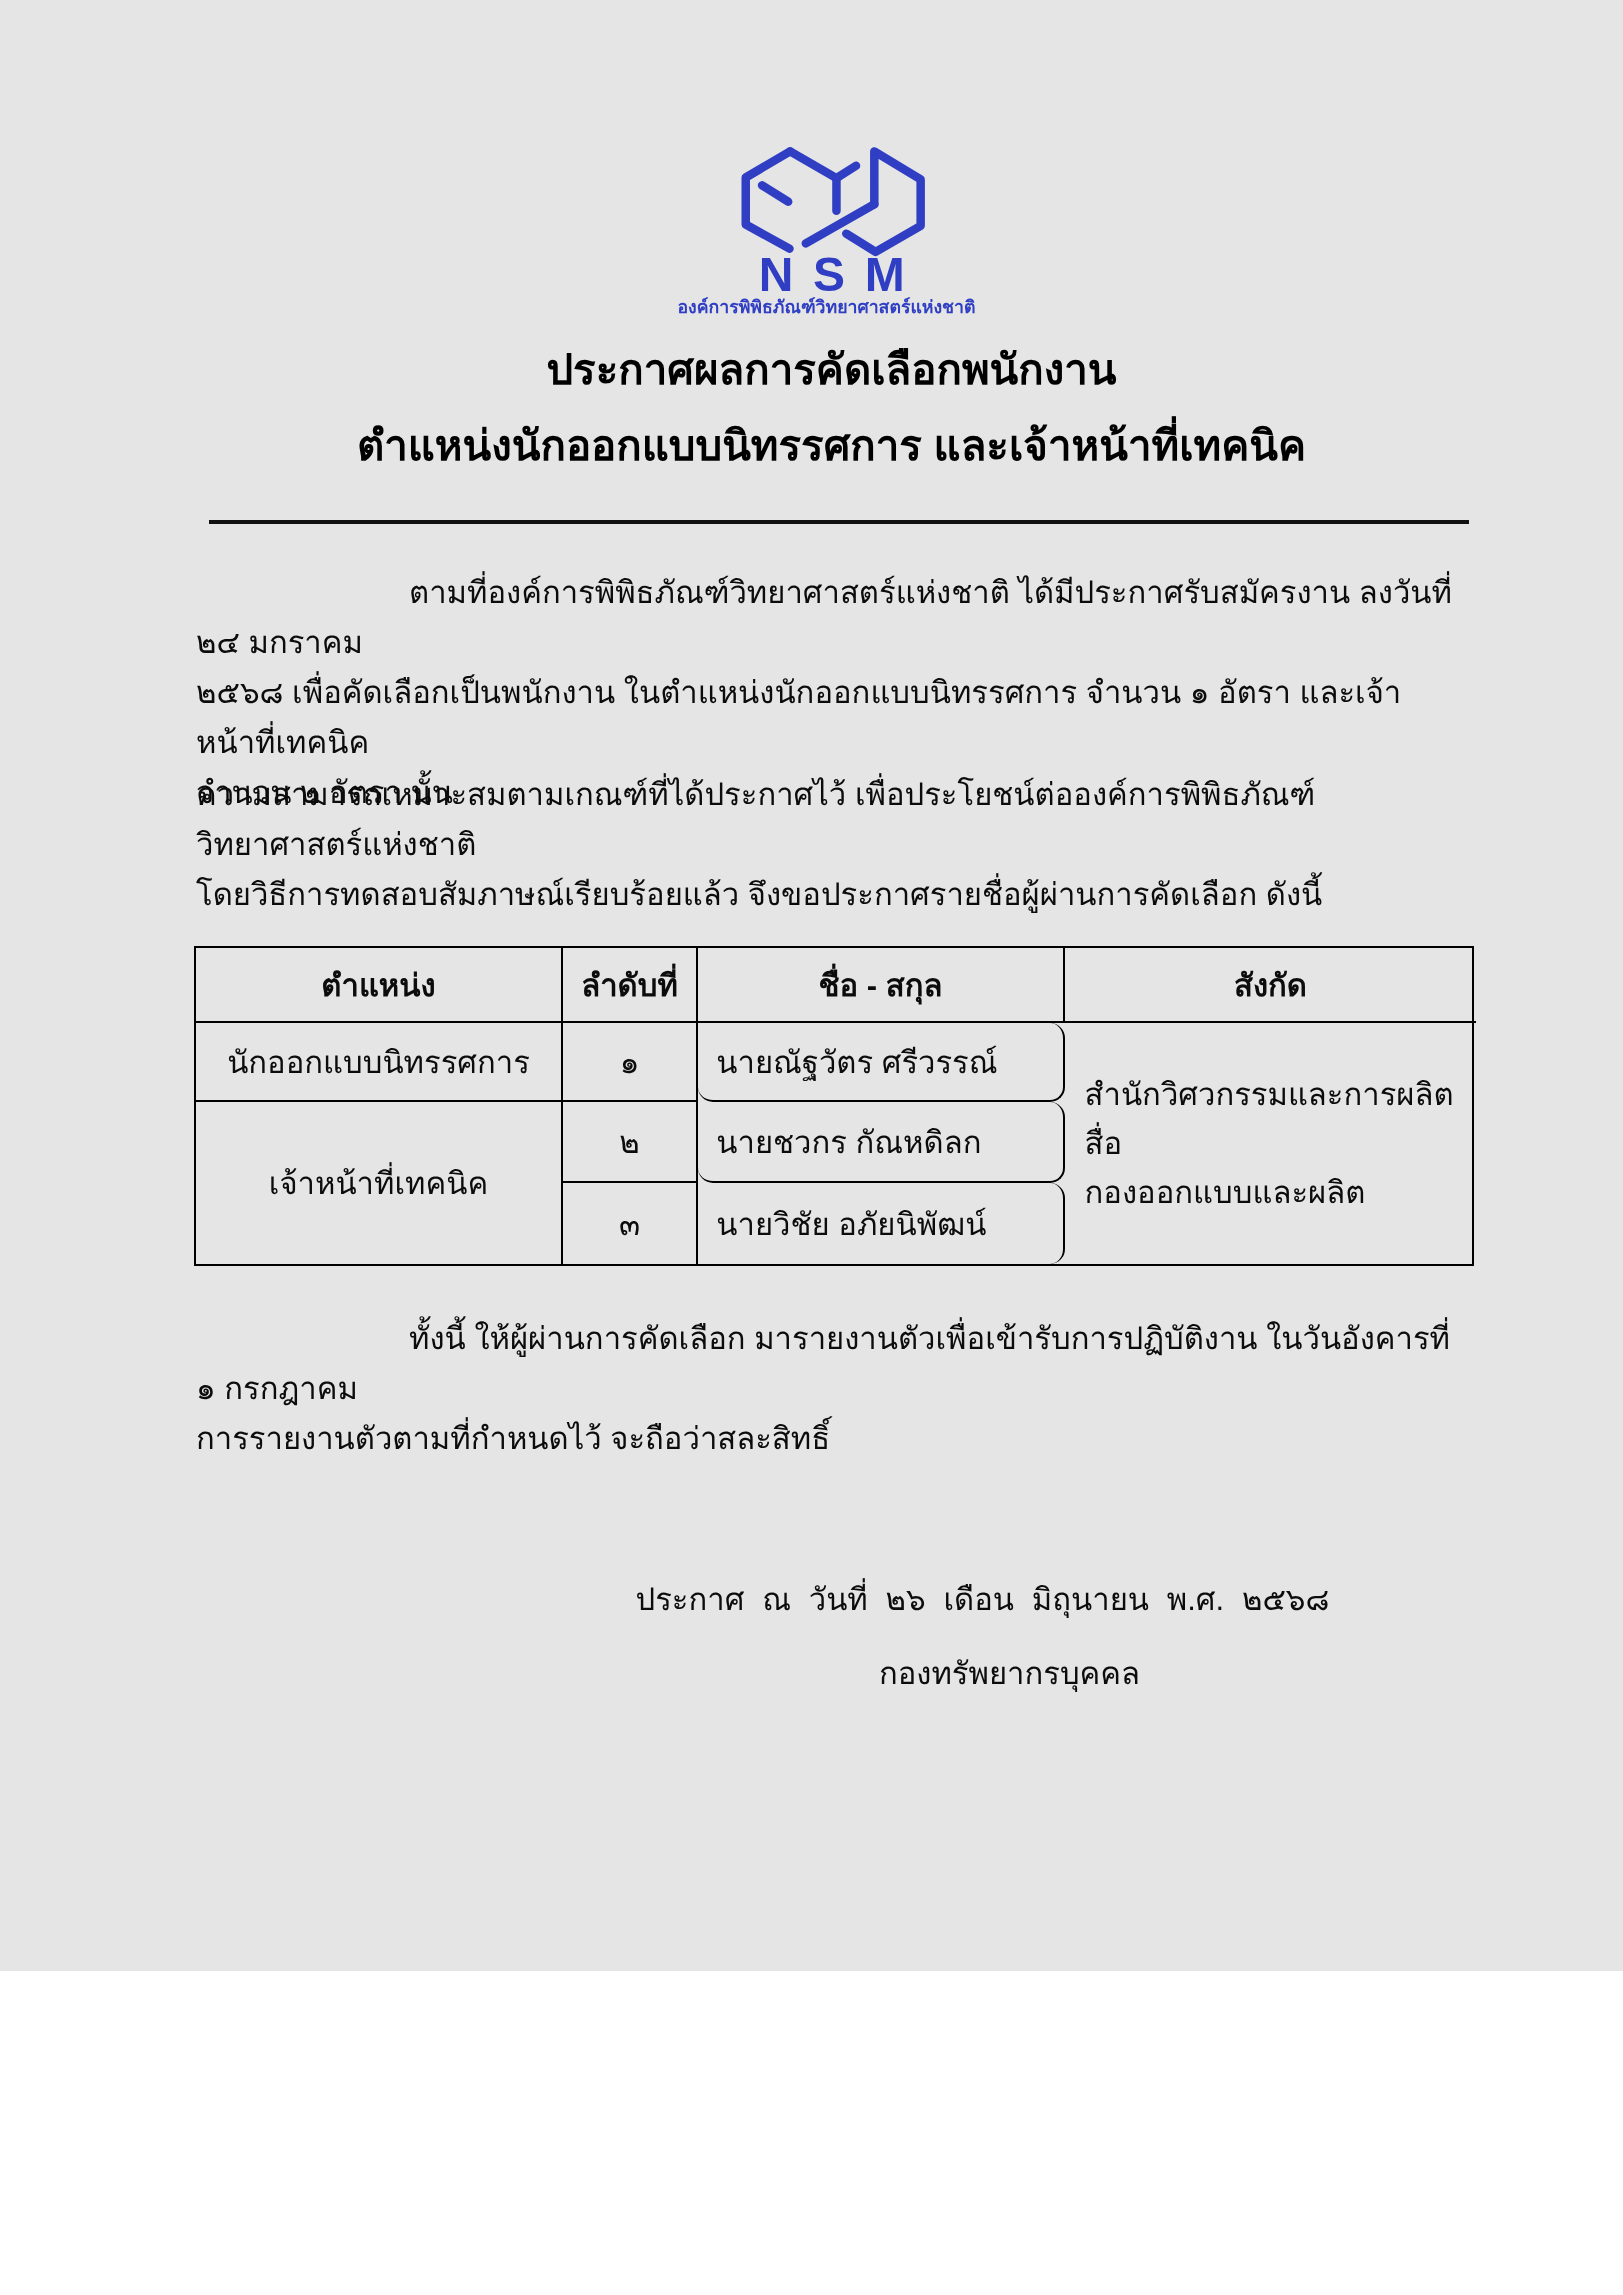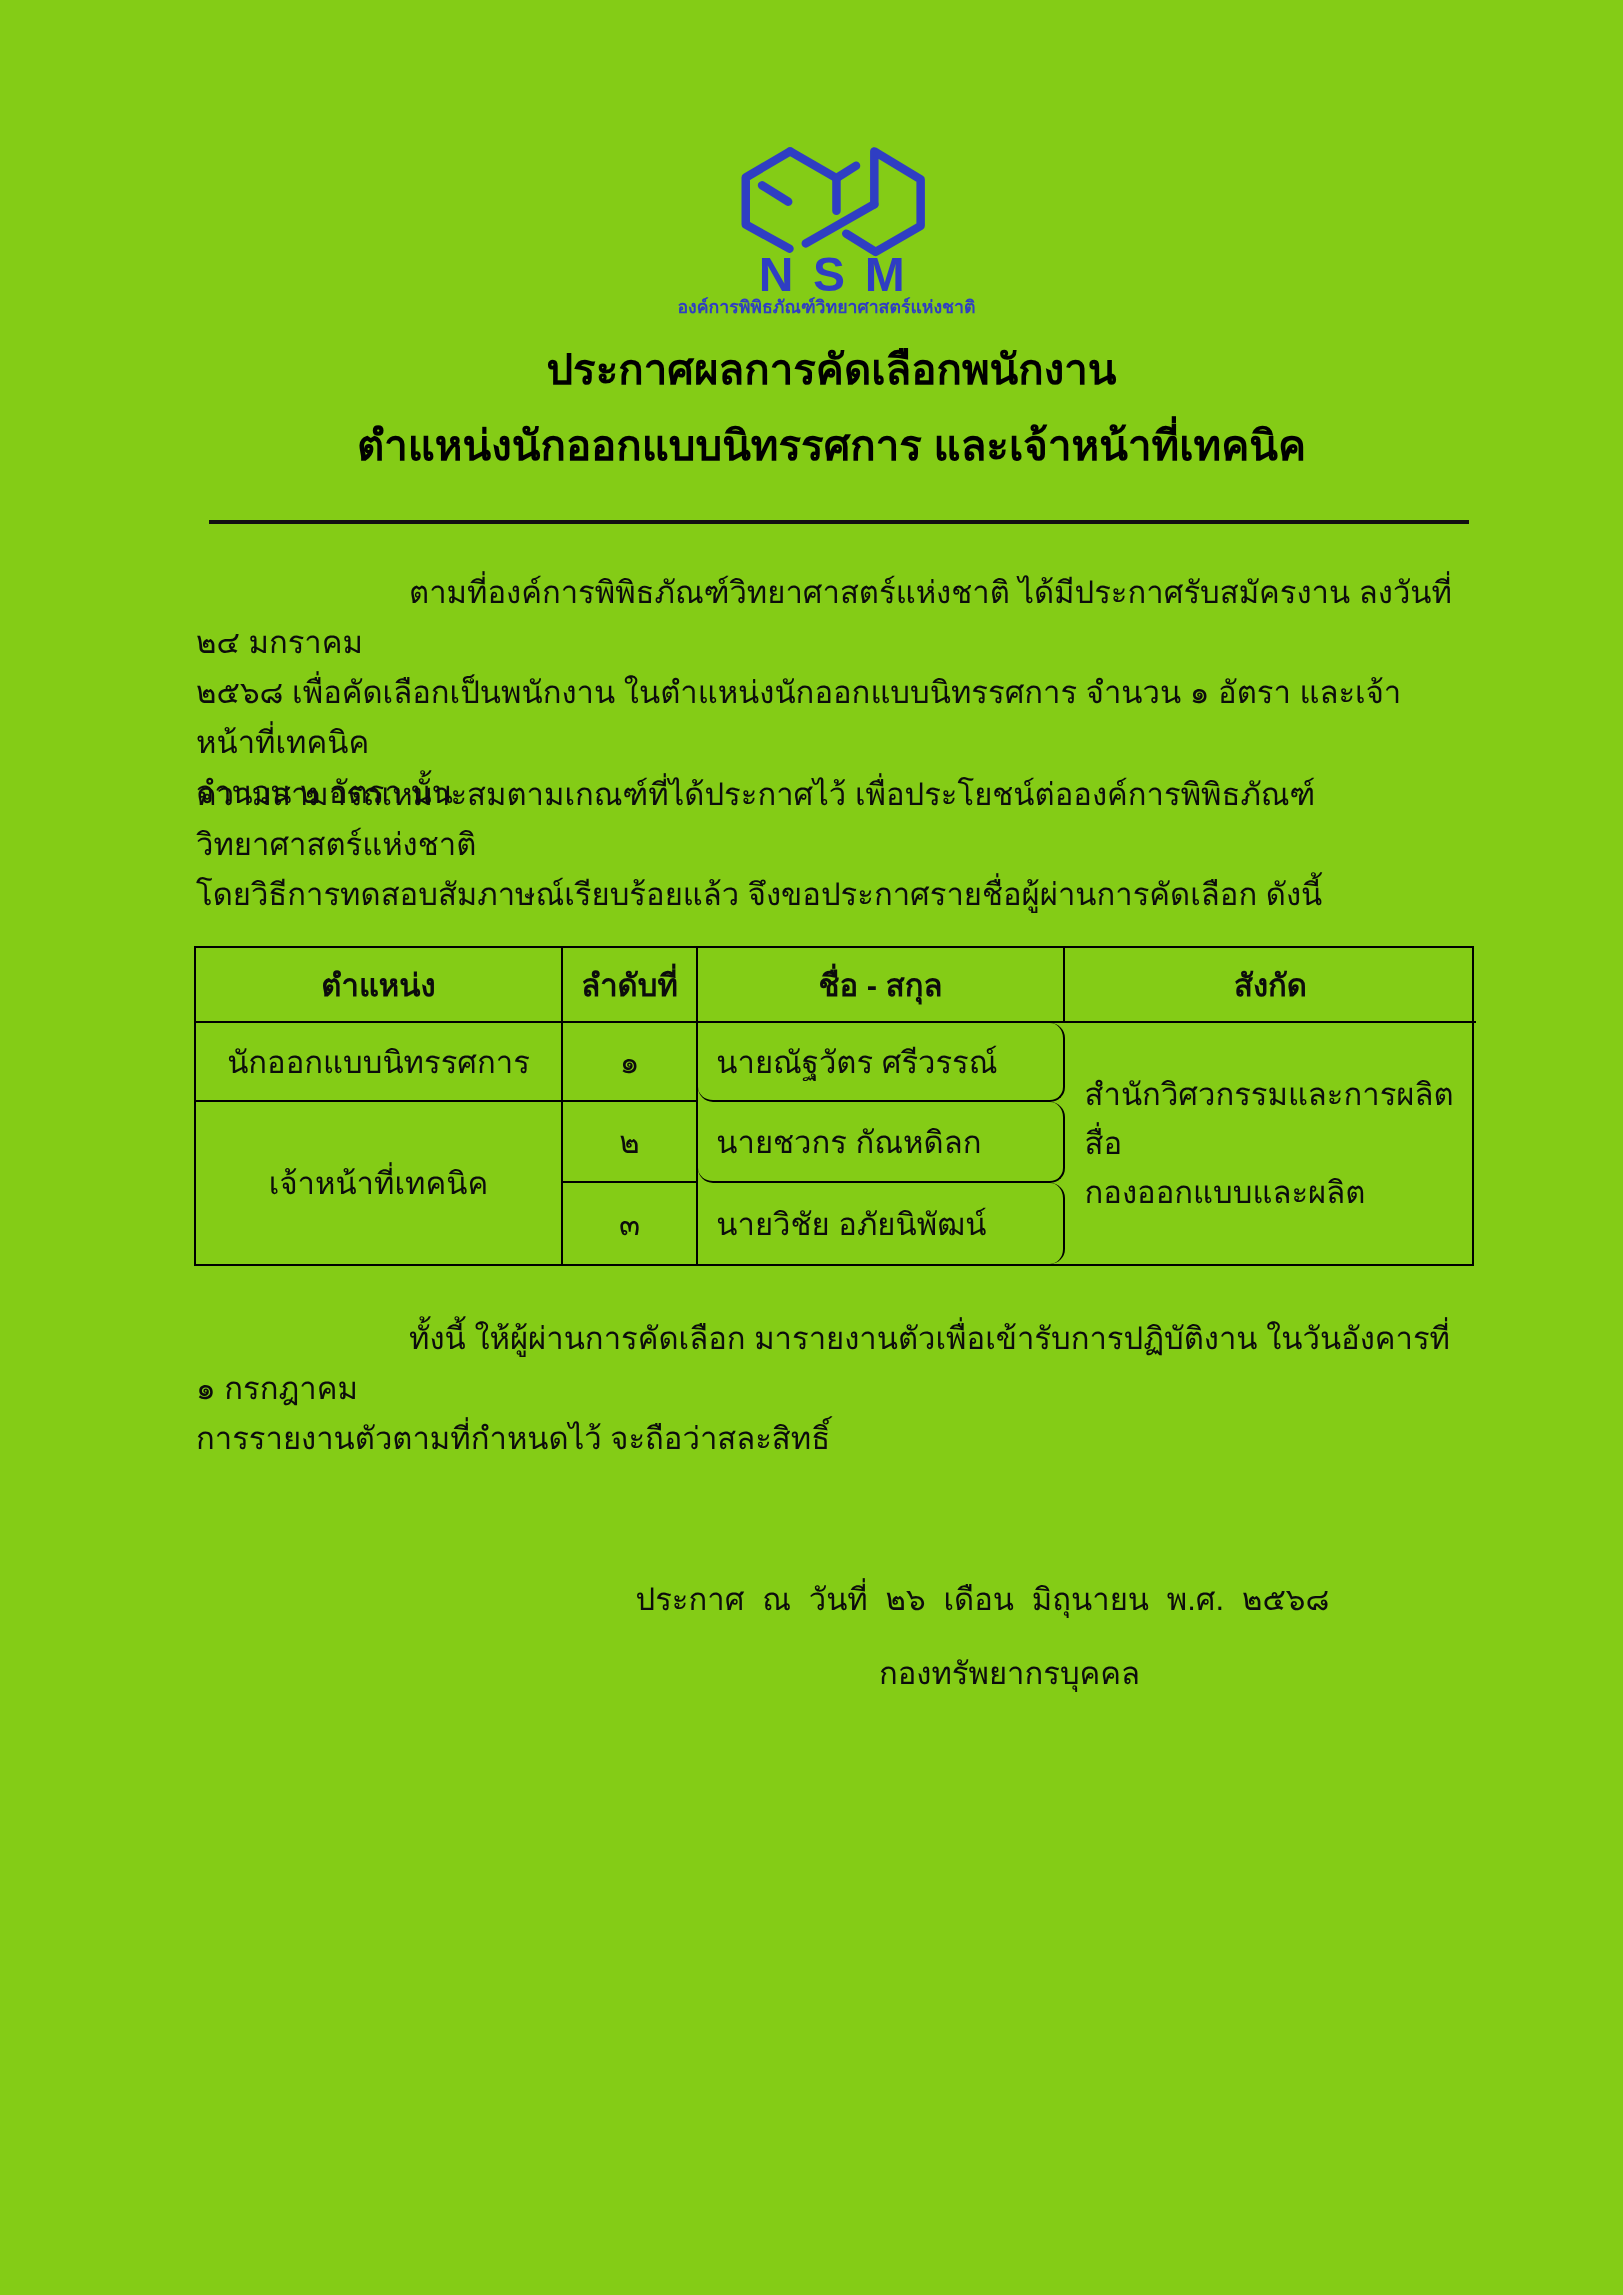--- a/index.html
+++ b/index.html
@@ -1,20 +1,20 @@
 <!DOCTYPE html>
 <html style="--brand: #2F3EC3;font-size:10.5px"><head>
 <meta charset="utf-8">
 <style>
   html,body{margin:0;padding:0;background:#ffffff;}
   .page{
     position:relative;
     width:1623px;
-    height:2295px;
-    background:#84cc16;
+    height:1971px;
+    background:#e5e5e5;
     font-family:"Liberation Sans", sans-serif;
     color:#111111;
     overflow:hidden;
   }
   .abs{position:absolute;}
   .centerline{left:0;width:1623px;text-align:center;}
   
   .logo-mark{left:733px;top:139px;width:203px;height:124px;}
   .logo-mark path{fill:none;stroke:var(--brand,#2F3EC3);stroke-width:13;stroke-linecap:round;stroke-linejoin:round;}
   .logo-letters{top:251px;font-size:48px;font-weight:800;color:var(--brand,#2F3EC3);

